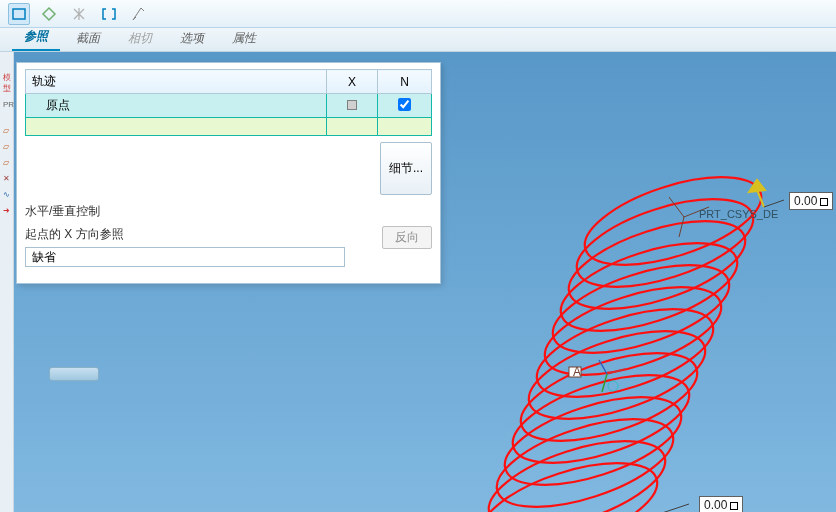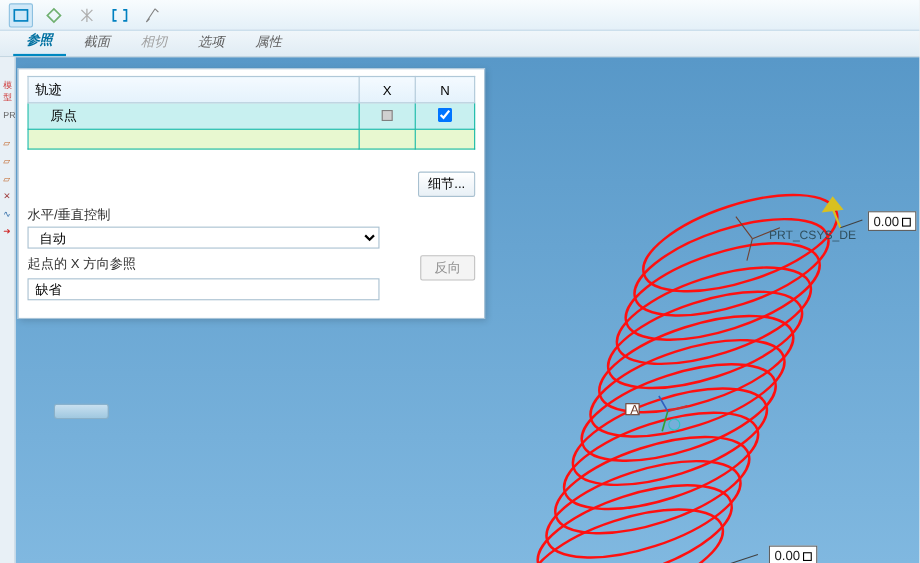--- a/index.html
+++ b/index.html
@@ -12,31 +12,31 @@
 .tabbar { height: 24px; background: linear-gradient(#f0f6fa, #e0ecf4); border-bottom: 1px solid #c0d4e0; display: flex; align-items: flex-end; padding: 0 12px; gap: 4px; font-style: italic; }
 .tab { padding: 4px 12px; color: #606060; cursor: pointer; }
 .tab.active { color: #0070a0; border-bottom: 2px solid #0088c0; font-weight: bold; }
 .tab.disabled { color: #a0a0a0; }
 
 .content { position: relative; height: 460px; display: flex; }
 .left-strip { width: 14px; background: #e8f0f6; border-right: 1px solid #c8d8e4; display: flex; flex-direction: column; gap: 6px; padding-top: 20px; align-items: flex-end; }
 .strip-item { width: 10px; height: 10px; font-size: 8px; color: #d04040; }
 
 .panel { position: absolute; left: 16px; top: 10px; width: 425px; background: #fff; border: 1px solid #a8c4d8; box-shadow: 2px 2px 6px rgba(0,0,0,0.15); padding: 6px 8px 10px; }
-.traj-table { width: 100%; border: 1px solid #b0c8d8; border-collapse: collapse; margin-bottom: 20px; }
+.traj-table { width: 100%; border: 1px solid #b0c8d8; border-collapse: collapse; margin-bottom: 6px; }
 .traj-table th { background: linear-gradient(#f4faff, #e4f2fc); border: 1px solid #b0c8d8; padding: 3px 6px; text-align: left; font-weight: normal; }
 .traj-table th.col-x, .traj-table th.col-n { text-align: center; width: 36px; }
 .traj-table td { background: #c8f0f0; border: 1px solid #14b8a6; padding: 3px 20px; }
 .traj-table tr.ext td { background: #e8f8d0; height: 18px; }
 .cell-x { text-align: center; }
 .cell-x .sq { display: inline-block; width: 10px; height: 10px; border: 1px solid #808080; background: #d0d0d0; }
 .cell-n { text-align: center; }
 .watermark { position: absolute; left: 145px; top: 20px; color: #e00000; font-weight: bold; font-size: 15px; text-align: center; line-height: 18px; pointer-events: none; }
 .detail-row { display: flex; justify-content: flex-end; margin-bottom: 8px; }
-.btn-small { padding: 2px 8px; border: 1px solid #a8c0d0; background: linear-gradient(#fff, #e8f0f6); border-radius: 2px; cursor: pointer; }
+.btn-small { padding: 17px 8px; border: 1px solid #a8c0d0; background: linear-gradient(#fff, #e8f0f6); border-radius: 2px; cursor: pointer; }
 .form-row { margin-bottom: 6px; }
 .form-label { display: block; margin-bottom: 2px; color: #303030; }
 .form-select, .form-input { width: 320px; padding: 2px 6px; border: 1px solid #a8c0d0; background: #fff; height: 20px; }
 .form-label-inline { display: inline-block; }
 .btn-rev { float: right; padding: 2px 12px; border: 1px solid #c0c0c0; background: #f4f4f4; color: #909090; border-radius: 2px; }
 
 .viewport { position: absolute; left: 14px; right: 0; top: 0; bottom: 0; background: linear-gradient(#5898c8, #80b8e0); z-index: -1; }
 .spring-svg { position: absolute; left: 415px; top: 100px; }
 .dim-label { position: absolute; background: #fff; border: 1px solid #606060; padding: 1px 4px; font-size: 11px; color: #202020; }
 .dim-box { display: inline-block; width: 8px; height: 8px; border: 1px solid #000; background: #fff; margin-left: 3px; vertical-align: middle; }
@@ -156,21 +156,20 @@
             <td></td>
             <td></td>
           </tr>
     </tbody>
       </table>
     <div class="detail-row">
       <button class="btn-small">细节...</button>
     </div>
     <div class="form-row">
       <label class="form-label">水平/垂直控制</label>
-      <select class="form-select"><option>自动</option></select>
     </div>
     <div class="form-row">
       <label class="form-label form-label-inline">起点的 X 方向参照</label>
       <button class="btn-rev">反向</button>
       <input class="form-input" style="display: block; margin-top: 2px;" value="缺省">
     </div>
   </div>
 </div>
 
 </body></html>

